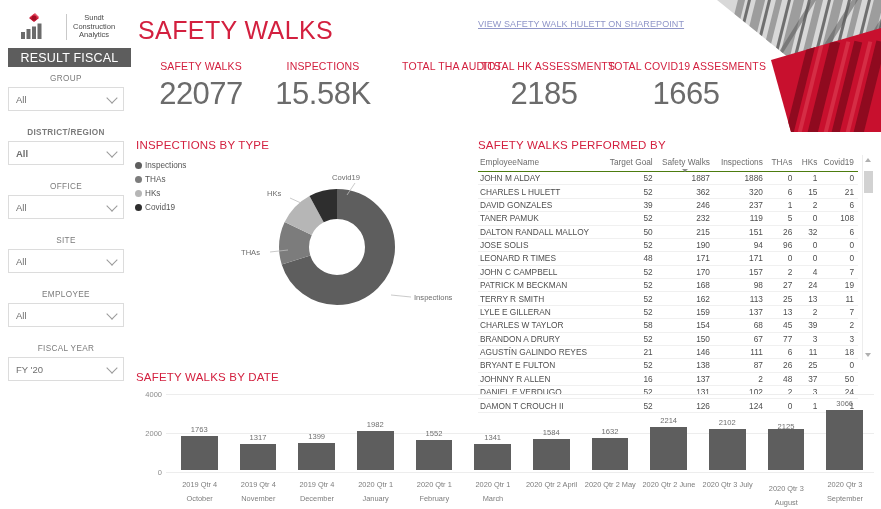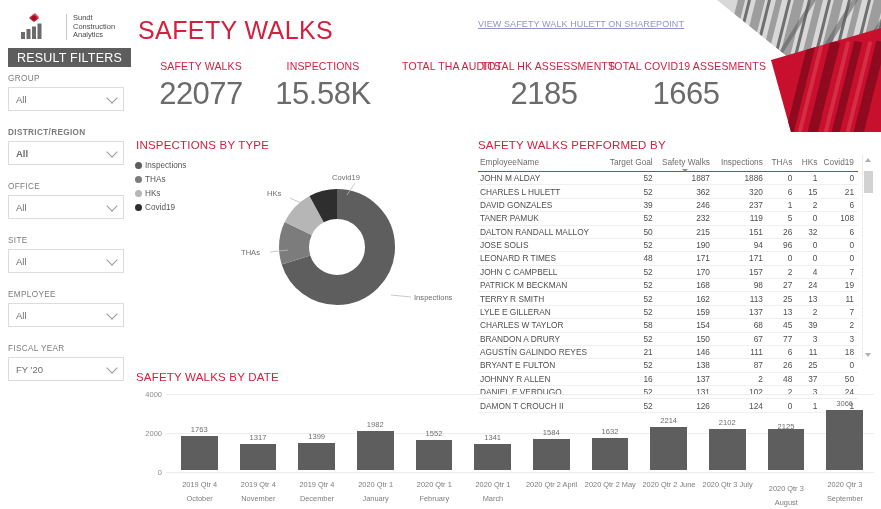--- a/index.html
+++ b/index.html
@@ -5,21 +5,21 @@
   * { box-sizing: border-box; margin: 0; padding: 0; }
   html, body {
     width: 881px; height: 509px;
     background: #ffffff;
     font-family: "Liberation Sans", sans-serif;
     overflow: hidden;
   }
   #app { position: relative; width: 881px; height: 509px; background: #fff; }
 
   
-  #sidebar { position: absolute; left: 0; top: 0; width: 131px; height: 385px; background: #fff; }
+  #sidebar { position: absolute; left: 0; top: 0; width: 131px; height: 385px; background: #fff; text-align: center; }
   .logo-wrap { position: absolute; left: 18px; top: 11px; display: flex; align-items: center; gap: 6px; }
   .logo-mark { width: 42px; height: 32px; position: relative; }
   .logo-text { font-size: 7.5px; line-height: 8.4px; color: #4a4a4a; border-left: 1px solid #c9c9c9; padding-left: 6px; }
   .filters-banner {
     position: absolute; left: 8px; top: 48px; width: 123px; height: 19px;
     background: #5d5d5d; color: #fff; font-size: 12.5px; letter-spacing: .2px;
     display: flex; align-items: center; justify-content: center;
   }
   .filter-group { position: absolute; left: 8px; width: 116px; }
   .filter-label { font-size: 8.2px; color: #7b7b7b; letter-spacing: .35px; margin-bottom: 4px; }
@@ -108,21 +108,21 @@
           </g>
         </svg>
       </div>
       <div class="logo-text">
         <div>Sundt</div>
         <div>Construction</div>
         <div>Analytics</div>
       </div>
     </div>
 
-    <div class="filters-banner">RESULT FILTERS</div>
+    <div class="filters-banner">RESULT FISCAL</div>
 
     <div class="filter-group" style="top:74px;">
       <div class="filter-label">GROUP</div>
       <div class="filter-select">
         <span>All</span>
         <span class="chev"></span>
       </div>
     </div>
 
     <div class="filter-group" style="top:128px;font-weight:bold;">

